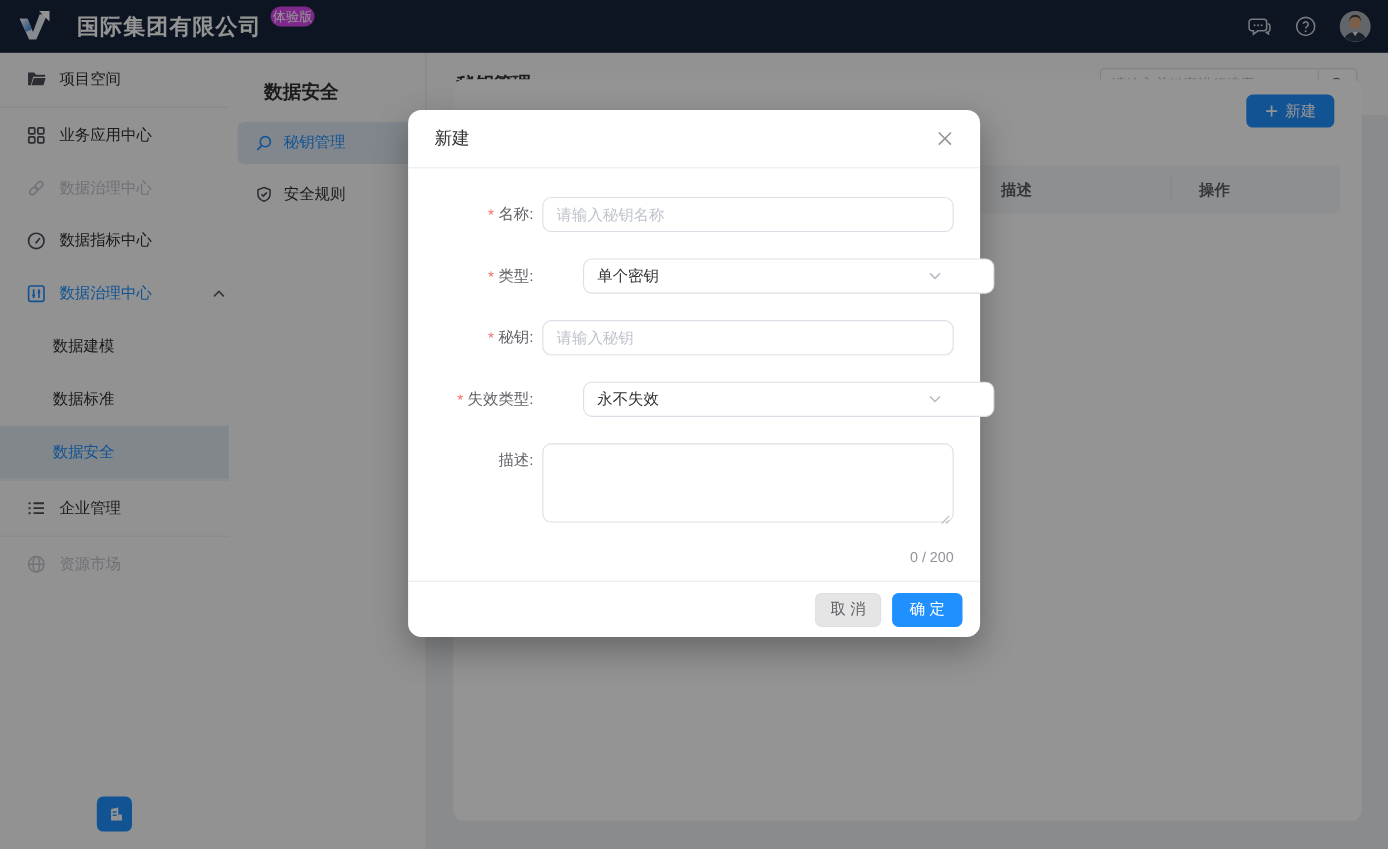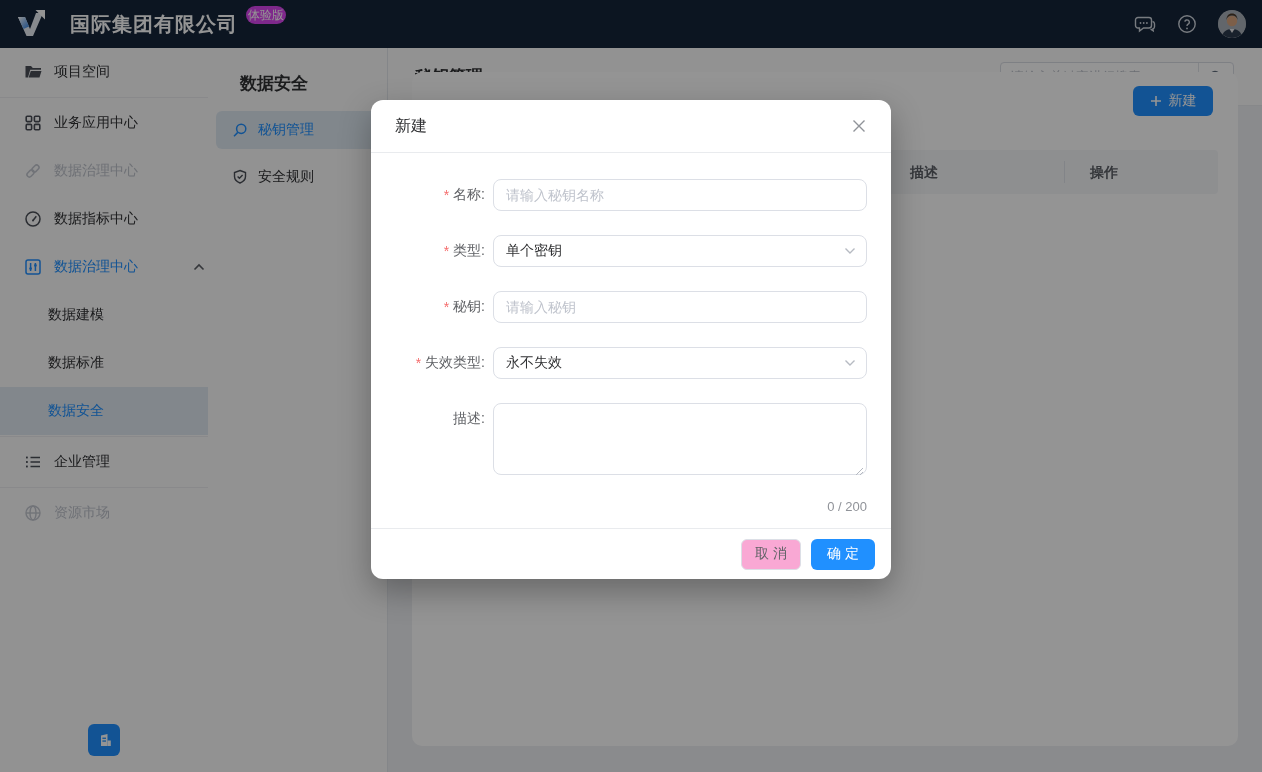--- a/index.html
+++ b/index.html
@@ -92,33 +92,33 @@
   .mlabel { width:122px; flex:0 0 auto; display:flex; justify-content:flex-end;
     align-items:center; padding-right:8px; font-size:14px; color:#606266; }
   .mrow.ta .mlabel { align-items:center; padding-top:7px; }
   .req { color:#f56c6c; margin-right:4px; font-size:14px; }
   .mctrl { flex:1; position:relative; }
   .inp { width:100%; height:32px; border:1px solid #dcdfe6; border-radius:8px;
     padding:0 12px; font-size:14px; color:#303133; outline:none; font-family:inherit; background:#fff; }
   .inp::placeholder { color:#bfc3cc; }
   .select { width:100%; height:32px; border:1px solid #dcdfe6; border-radius:8px;
     padding:0 30px 0 12px; font-size:14px; color:#303133; display:flex;
-    align-items:center; cursor:pointer; background:#fff; }
+    align-items:center; cursor:pointer; background:#fff;margin-left:37px; }
   .select .chev { position:absolute; right:11px; top:12px; width:12px; height:8px; color:#b6bac2; }
   .txa { width:100%; height:72px; border:1px solid #dcdfe6; border-radius:8px;
     padding:6px 12px; font-size:14px; color:#303133; outline:none; resize:none;
     font-family:inherit; background:#fff; }
   .ta-grip { position:absolute; right:3px; bottom:3px; width:10px; height:10px; color:#b6bac2; }
   .counter { text-align:right; margin:20px 24px 0 0; font-size:13px; color:#909399;padding-left:36px; }
   .modal-footer { position:absolute; left:0; right:0; bottom:0; height:51px;
     border-top:1px solid #e9ebee; display:flex; align-items:center;
     justify-content:flex-end; padding-right:16px; gap:10px; }
   .btn { height:31px; border-radius:6px; font-size:14px; cursor:pointer;
     font-family:inherit; display:flex; align-items:center; justify-content:center; }
-  .btn-cancel { width:60px; background:#f9a8d4; border:1px solid #dcdfe6; color:#606266; }
+  .btn-cancel { width:60px; background:#e5e5e5; border:1px solid #dcdfe6; color:#606266; }
   .btn-ok { width:64px; background:#2090ff; border:none; color:#fff;text-align:center; }
 </style>
 </head>
 <body>
 
 <div id="app">
 
   <header class="topbar">
     <svg class="logo" viewBox="0 0 32 32">
       <defs>

